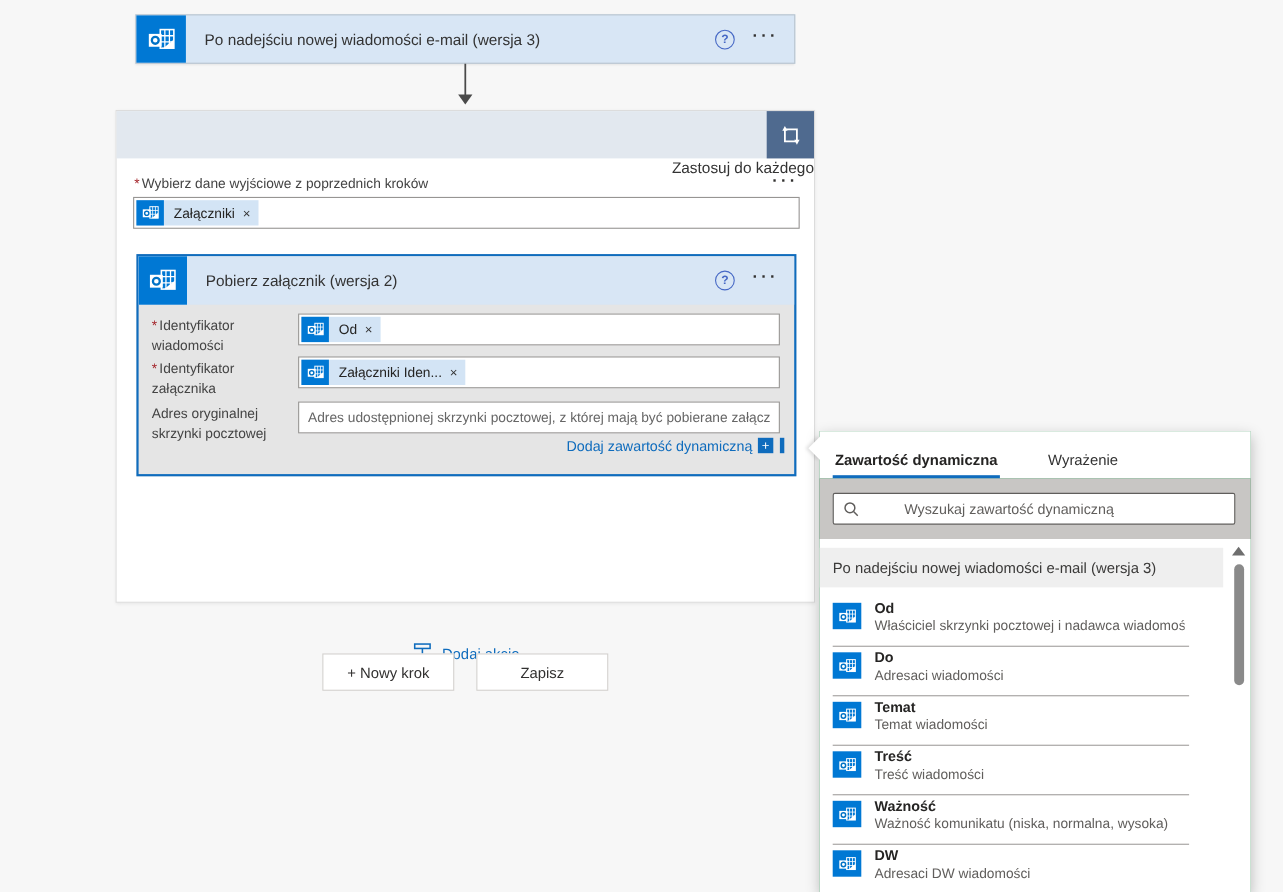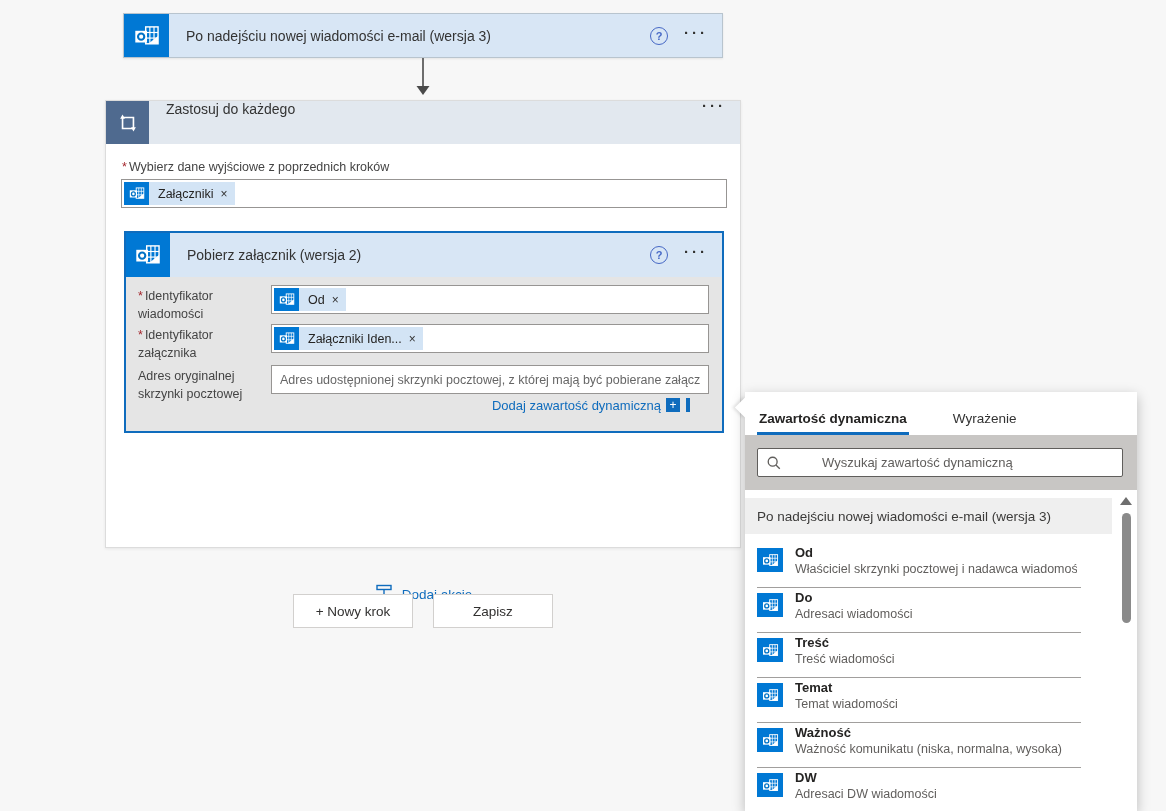--- a/index.html
+++ b/index.html
@@ -22,21 +22,21 @@
   .trigger-card { position:absolute; left:123px; top:13px; width:600px; height:45px;
     background:#d8e6f5; border:1px solid #b8c4ce; box-shadow:0 1px 2px rgba(0,0,0,.08); }
   .trigger-card .icon-sq { width:45px; height:43px; background:#0078d4; }
 
   
   .connector { position:absolute; left:411px; top:57px; }
 
   
   .scope { position:absolute; left:105px; top:100px; width:636px; height:448px;
     background:#fff; border:1px solid #dcdcdc; box-shadow:0 1px 3px rgba(0,0,0,.07); }
-  .scope-header { height:43px; background:#e2e8ef; display:flex; align-items:flex-start; }
+  .scope-header { height:43px; background:#e2e8ef; display:flex; align-items:flex-end;flex-direction:column; }
   .scope-header .icon-sq { width:43px; height:43px; background:#4f6a8f; }
 
   .select-label { position:absolute; left:16px; top:59px; font-size:12.5px; color:#444; }
   .req { color:#a4262c; margin-right:2px; }
 
   .select-input { position:absolute; left:15px; top:78px; width:606px; height:29px;
     background:#fff; border:1px solid #979593; display:flex; align-items:center; padding:2px; }
 
   .token { display:inline-flex; align-items:center; height:23px; background:#d3e4f5;
     font-size:12.5px; color:#252423; cursor:pointer; }
@@ -52,21 +52,21 @@
   .action-card .icon-sq { width:44px; height:44px; background:#0078d4; }
 
   .field-label { position:absolute; left:12px; width:130px; font-size:12.5px;
     color:#444; line-height:1.45; }
   .field-input { position:absolute; left:145px; width:438px; height:29px;
     background:#fff; border:1px solid #979593; display:flex; align-items:center; padding:2px; }
   .field-input input { border:none; outline:none; width:100%; font-size:12.5px;
     color:#333; font-family:"Liberation Sans", sans-serif; padding:0 6px; }
   .field-input input::placeholder { color:#666; }
 
-  .add-dyn { position:absolute; right:32px; top:165px; display:flex; align-items:flex-start;
+  .add-dyn { position:absolute; right:9px; top:165px; display:flex; align-items:flex-start;
     gap:5px; color:#0f6cbd; font-size:13px; cursor:pointer; }
   .plus-sq { width:14px; height:14px; background:#0f6cbd; color:#fff; font-size:12px;
     display:inline-flex; align-items:center; justify-content:center; line-height:1; }
   .plus-bar { width:4px; height:14px; background:#0f6cbd; margin-left:1px; }
 
   .add-action { position:absolute; left:0; right:0; top:483px; display:flex;
     justify-content:center; align-items:center; gap:8px; color:#0f6cbd;
     font-size:13.5px; cursor:pointer; }
 
   
@@ -312,32 +312,32 @@
           <div class="it-name">Do</div>
           <div class="it-desc">Adresaci wiadomości</div>
           <div class="divider"></div>
         </div>
         <div class="dyn-item">
           <span class="icon-sq">
             <svg class="sym" width="17" height="15">
                 <use href="#outlook-sym"></use>
               </svg>
             </span>
+          <div class="it-name">Temat</div>
+          <div class="it-desc">Temat wiadomości</div>
+          <div class="divider"></div>
+        </div>
+        <div class="dyn-item">
+          <span class="icon-sq">
+            <svg class="sym" width="17" height="15">
+                <use href="#outlook-sym"></use>
+              </svg>
+            </span>
           <div class="it-name">Treść</div>
           <div class="it-desc">Treść wiadomości</div>
-          <div class="divider"></div>
-        </div>
-        <div class="dyn-item">
-          <span class="icon-sq">
-            <svg class="sym" width="17" height="15">
-                <use href="#outlook-sym"></use>
-              </svg>
-            </span>
-          <div class="it-name">Temat</div>
-          <div class="it-desc">Temat wiadomości</div>
           <div class="divider"></div>
         </div>
         <div class="dyn-item">
           <span class="icon-sq">
             <svg class="sym" width="17" height="15">
                 <use href="#outlook-sym"></use>
               </svg>
             </span>
           <div class="it-name">Ważność</div>
           <div class="it-desc">Ważność komunikatu (niska, normalna, wysoka)</div>

